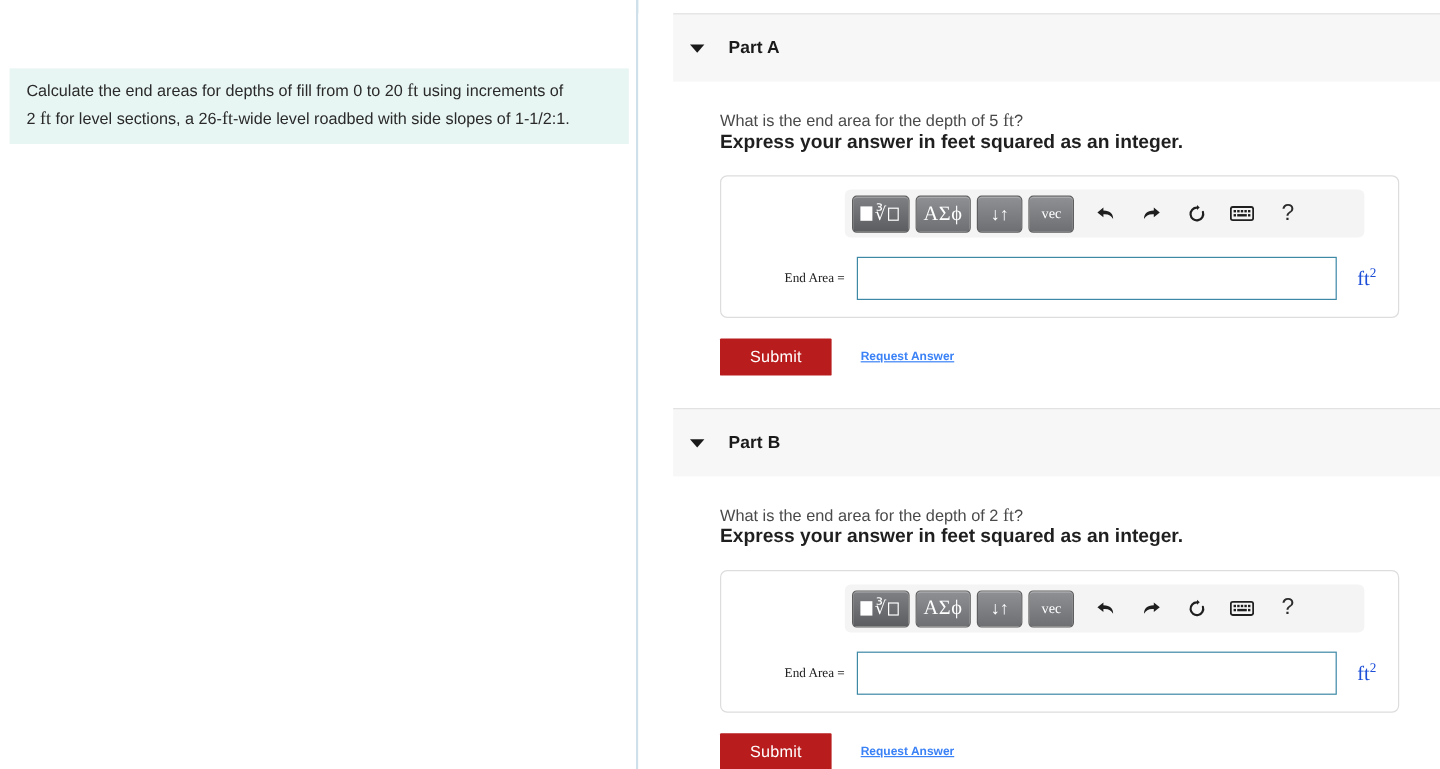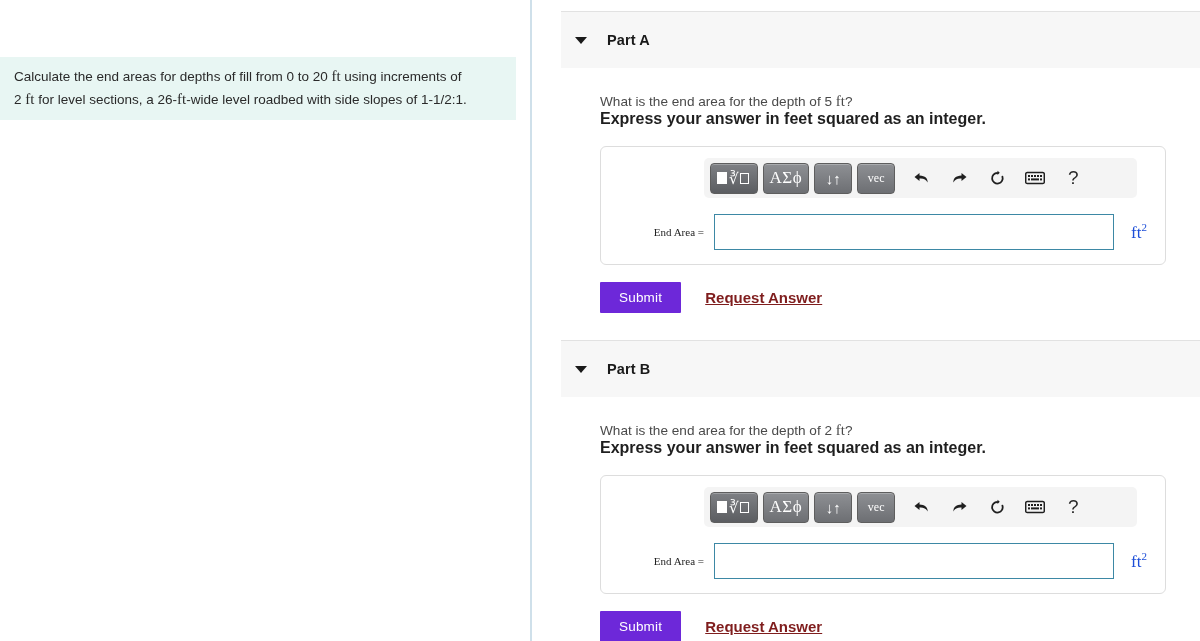--- a/index.html
+++ b/index.html
@@ -12,21 +12,21 @@
   }
   .page { position: relative; width: 1200px; height: 641px; background:#fff; }
 
   
   .left-col {
     position: absolute; left: 0; top: 0;
     width: 530px; height: 641px;
     background: #ffffff;
   }
   .problem-box {
-    position: absolute; left: 0; top: 57px;
+    position: absolute; left: 8px; top: 57px;
     width: 516px;
     background: #e8f6f3;
     padding: 8px 14px 10px 14px;
     color: #2a2a2a;
     font-size: 13.5px;
     line-height: 1.5;
   }
   .mathserif { font-family: "Liberation Serif", serif; font-size: 15px; }
 
   
@@ -169,33 +169,33 @@
     white-space: nowrap;
   }
   .ans-unit sup { font-size: 11px; }
 
   .action-row {
     display: flex;
     align-items: center;
     margin-top: 17px;
   }
   .submit-btn {
-    background: #6d28d9;
+    background: #b91c1c;
     color: #ffffff;
     border: none;
     font-size: 13.5px;
     font-family: "Liberation Sans", sans-serif;
-    padding: 8px 19px;
+    padding: 8px 25px;
     cursor: pointer;
     border-radius: 1px;
     letter-spacing: .2px;
   }
   .req-link {
-    color: #7f1d1d;
-    font-size: 15px;
+    color: #3b82f6;
+    font-size: 10px;
     font-weight: bold;
     text-decoration: underline;
     margin-left: 24px;
     cursor: pointer;
   }
   .part-b-wrap { margin-top: 27px; }
 </style>
 </head>
 <body>
 

